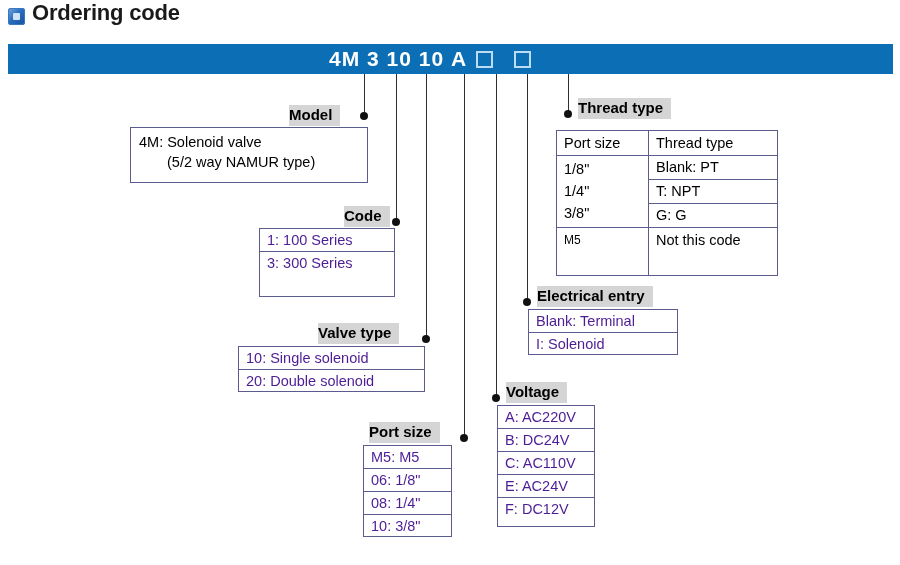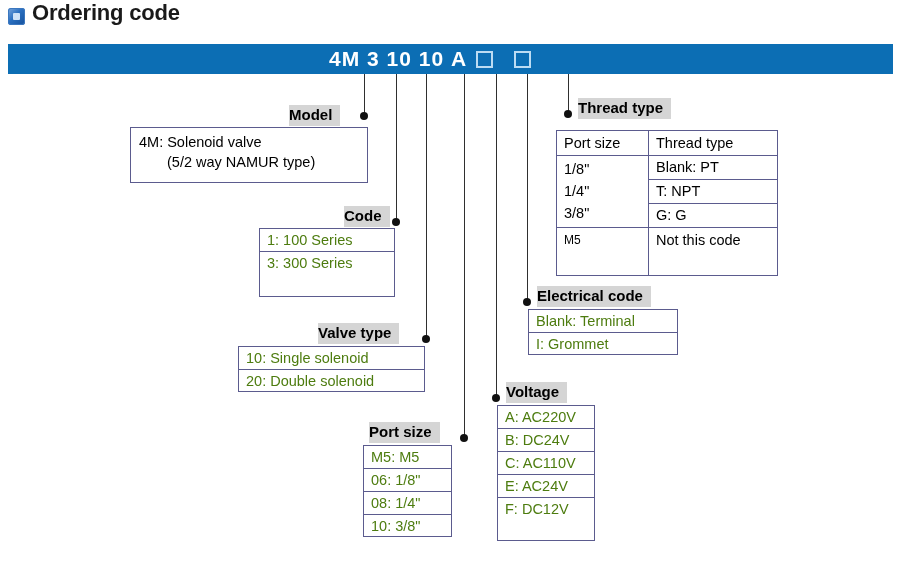--- a/index.html
+++ b/index.html
@@ -103,21 +103,21 @@
   
   .obox {
     position: absolute;
     border: 1px solid #5b5b8e;
     background: #ffffff;
     box-sizing: border-box;
   }
   .orow {
     border-bottom: 1px solid #5b5b8e;
     font-size: 14.5px;
-    color: #4d7c0f;
+    color: #4c1d95;
     padding: 1px 6px 2px 7px;
     line-height: 20px;
     height: 23px;
     box-sizing: border-box;
     white-space: nowrap;
   }
   .orow:last-child { border-bottom: none; }
 
   
   .model-box {
@@ -229,32 +229,32 @@
 
   <div class="tag" style="left:369px; top:422px;">Port size</div>
   <div class="obox" style="left:363px; top:445px; width:89px; height:92px;">
     <div class="orow">M5: M5</div>
     <div class="orow">06: 1/8"</div>
     <div class="orow">08: 1/4"</div>
     <div class="orow">10: 3/8"</div>
   </div>
 
   <div class="tag" style="left:506px; top:382px;">Voltage</div>
-  <div class="obox" style="left:497px; top:405px; width:98px; height:136px;">
+  <div class="obox" style="left:497px; top:405px; width:98px; height:122px;">
     <div class="orow">A: AC220V</div>
     <div class="orow">B: DC24V</div>
     <div class="orow">C: AC110V</div>
     <div class="orow">E: AC24V</div>
     <div class="orow">F: DC12V</div>
   </div>
 
-  <div class="tag" style="left:537px; top:286px;">Electrical code</div>
+  <div class="tag" style="left:537px; top:286px;">Electrical entry</div>
   <div class="obox" style="left:528px; top:309px; width:150px; height:46px;">
     <div class="orow">Blank: Terminal</div>
-    <div class="orow">I: Grommet</div>
+    <div class="orow">I: Solenoid</div>
   </div>
 
   <div class="tag" style="left:578px; top:98px;">Thread type</div>
   <div class="tt-table" style="left:556px; top:130px; width:222px; height:146px;">
     <div class="tt-col-left">
       <div class="tt-head">Port size</div>
       <div class="tt-merged">
         <div>1/8"</div>
         <div>1/4"</div>
         <div>3/8"</div>

